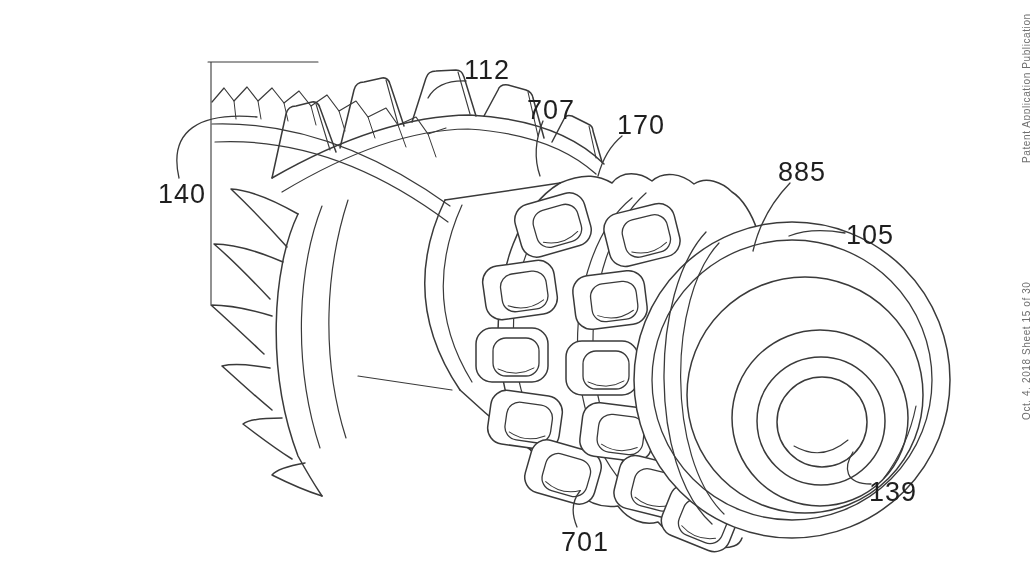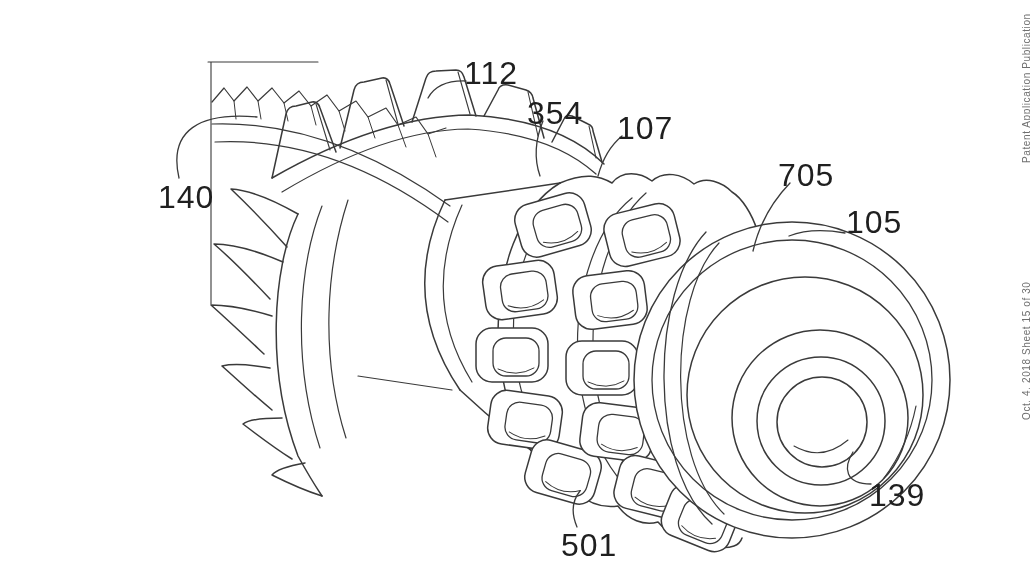--- a/index.html
+++ b/index.html
@@ -6,21 +6,21 @@
   #sheet{
     position:relative;
     width:1030px;height:580px;
     background:#ffffff;
     overflow:hidden;
     font-family:"Liberation Sans", sans-serif;
   }
   #drawing{position:absolute;left:0;top:0;}
   .ref-label{
     position:absolute;
-    font-size:32px;
+    font-size:27px;
     letter-spacing:1px;
     color:#1f1f1f;
     white-space:nowrap;
     user-select:none;
   }
   .margin-text{
     position:absolute;
     left:1021px;
     transform:rotate(-90deg);
     transform-origin:0 0;
@@ -123,23 +123,23 @@
         <path d="M845,233 Q812,227 789,236"></path>
         <path d="M179,178 C168,130 200,112 257,117"></path>
         <path d="M871,484 C845,484 843,468 853,452"></path>
         <path d="M577,527 Q568,506 580,491"></path>
       </g>
     </g>
   </svg>
 
   <span class="ref-label" style="left:158px;top:179px">140</span>
   <span class="ref-label" style="left:464px;top:55px">112</span>
-  <span class="ref-label" style="left:527px;top:95px">354</span>
-  <span class="ref-label" style="left:617px;top:110px">107</span>
-  <span class="ref-label" style="left:778px;top:157px">705</span>
-  <span class="ref-label" style="left:846px;top:204px">105</span>
-  <span class="ref-label" style="left:561px;top:527px">501</span>
+  <span class="ref-label" style="left:527px;top:95px">707</span>
+  <span class="ref-label" style="left:617px;top:110px">170</span>
+  <span class="ref-label" style="left:778px;top:157px">885</span>
+  <span class="ref-label" style="left:846px;top:220px">105</span>
+  <span class="ref-label" style="left:561px;top:527px">701</span>
   <span class="ref-label" style="left:869px;top:477px">139</span>
 
   <span class="margin-text" style="top:163px">Patent Application Publication</span>
   <span class="margin-text" style="top:420px">Oct. 4, 2018  Sheet 15 of 30</span>
 
 </div>
 
 </body></html>

